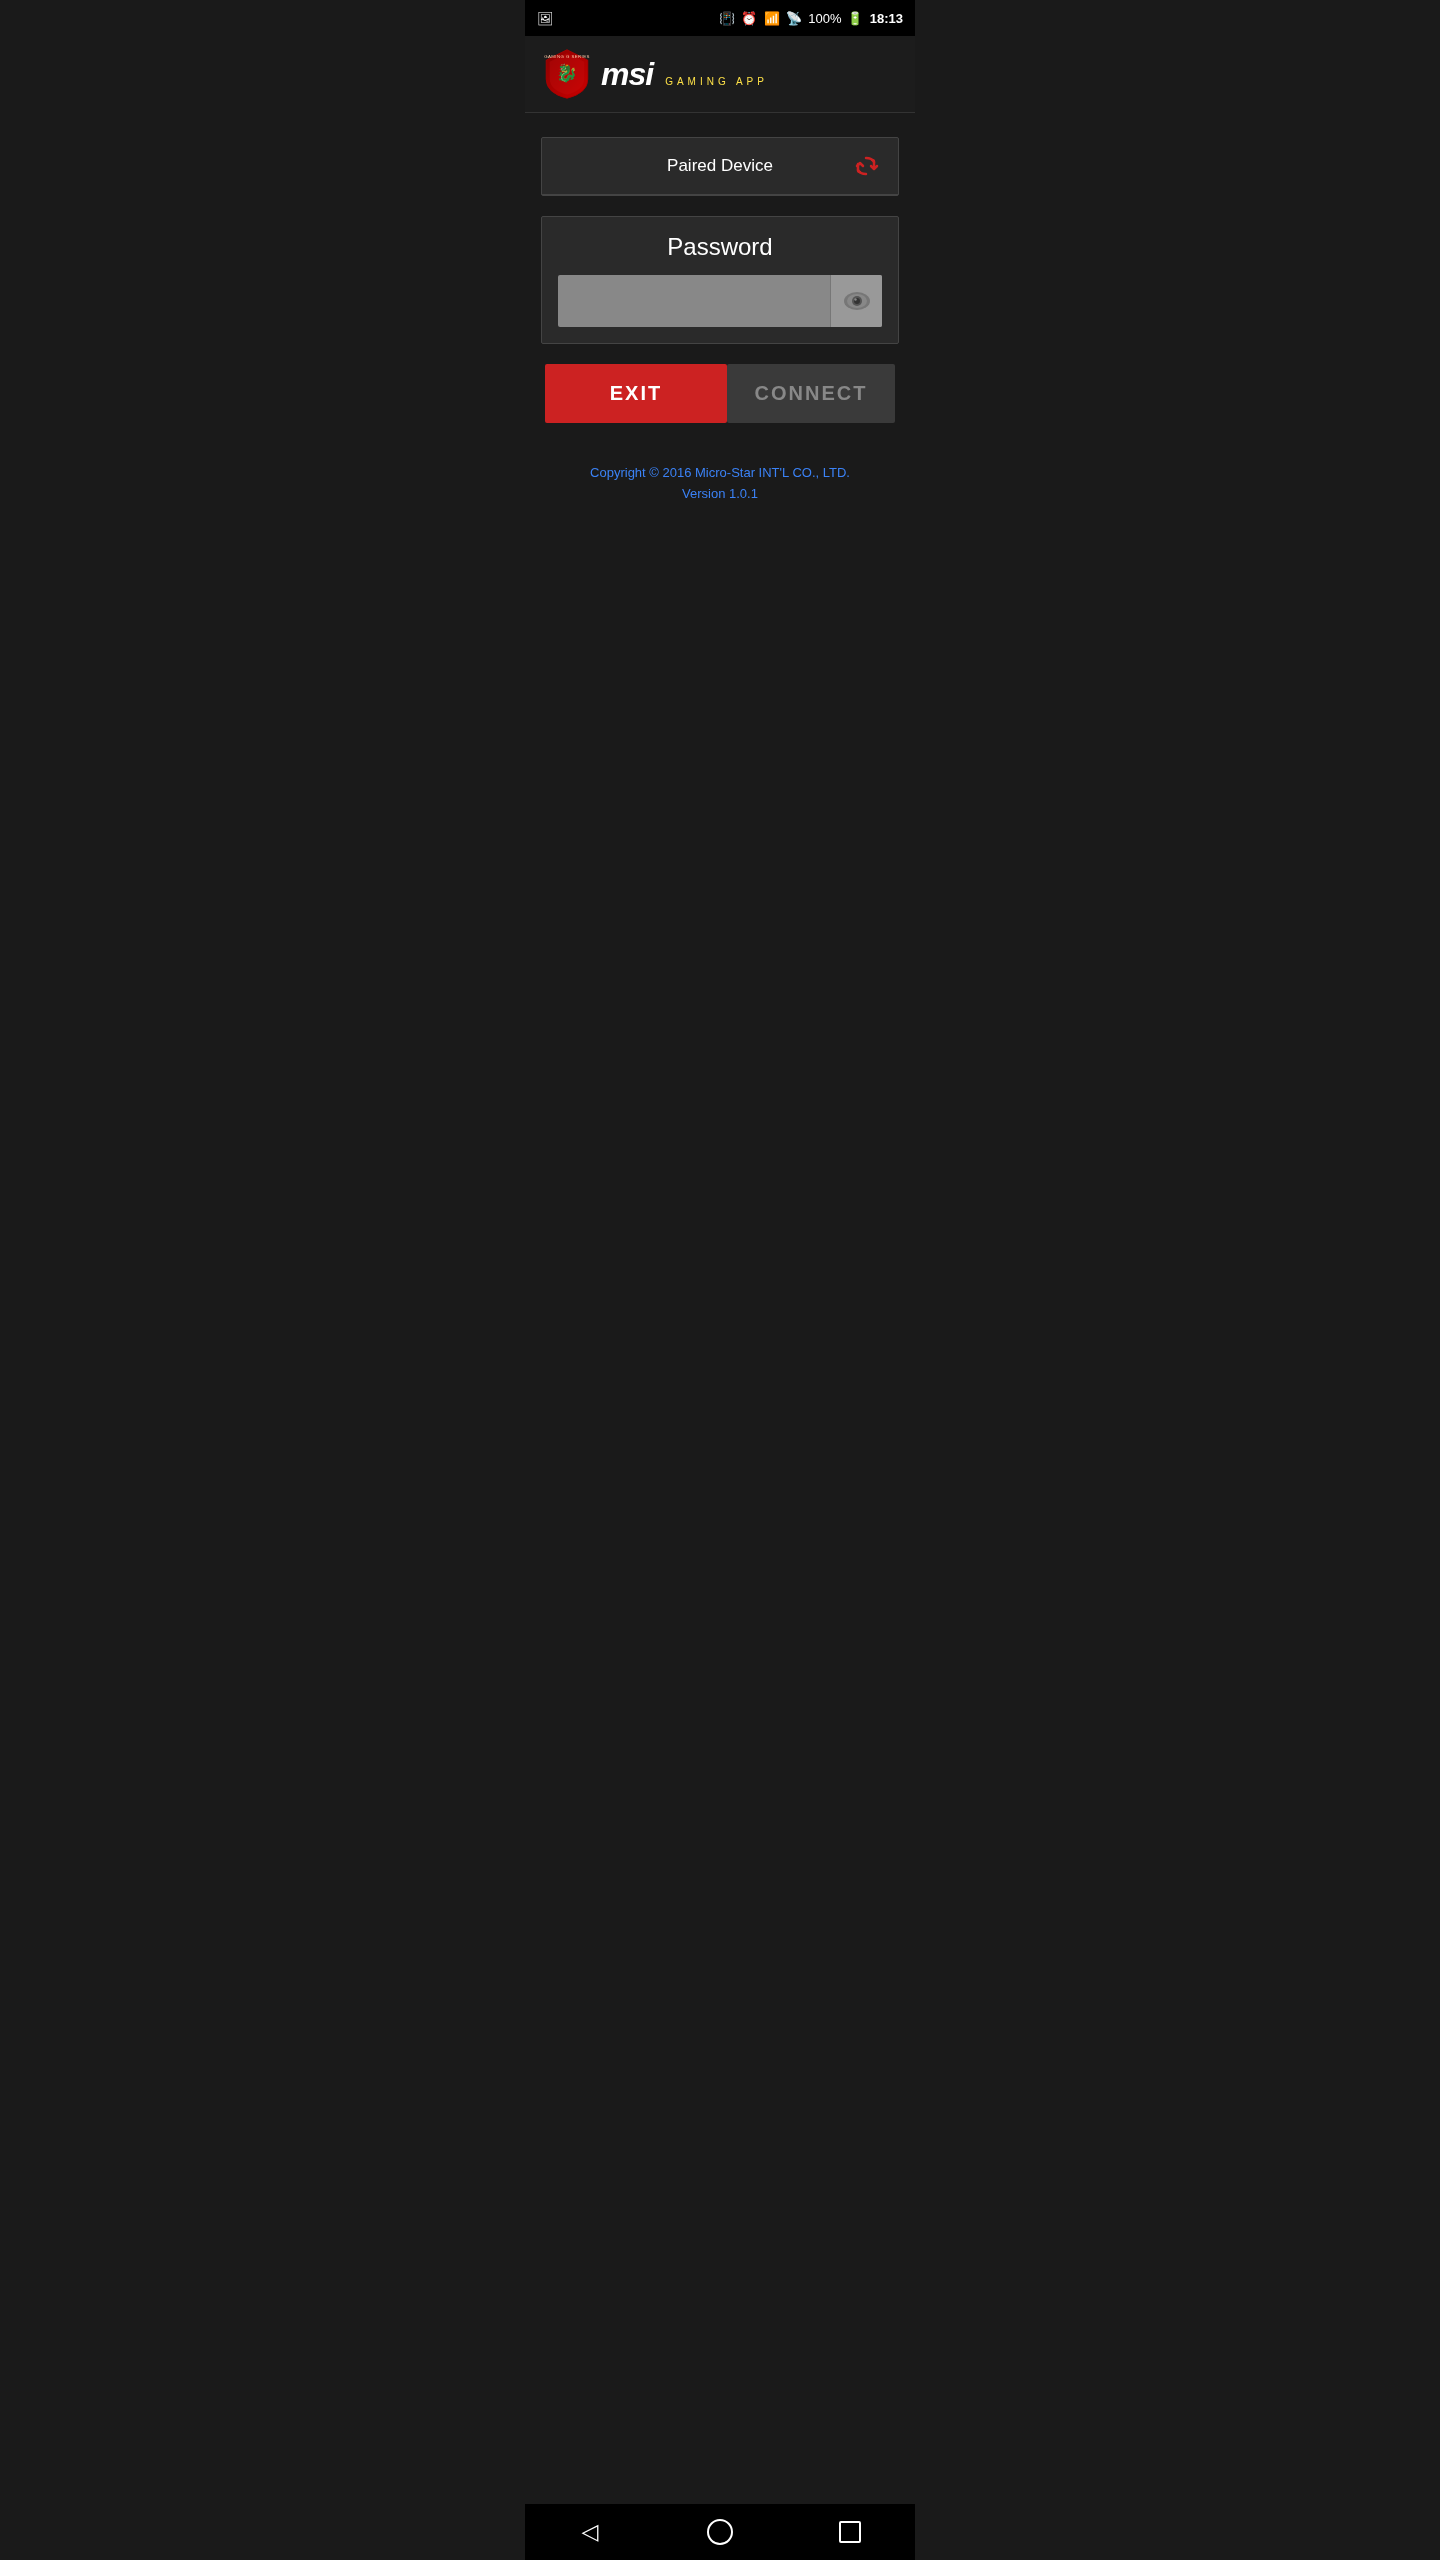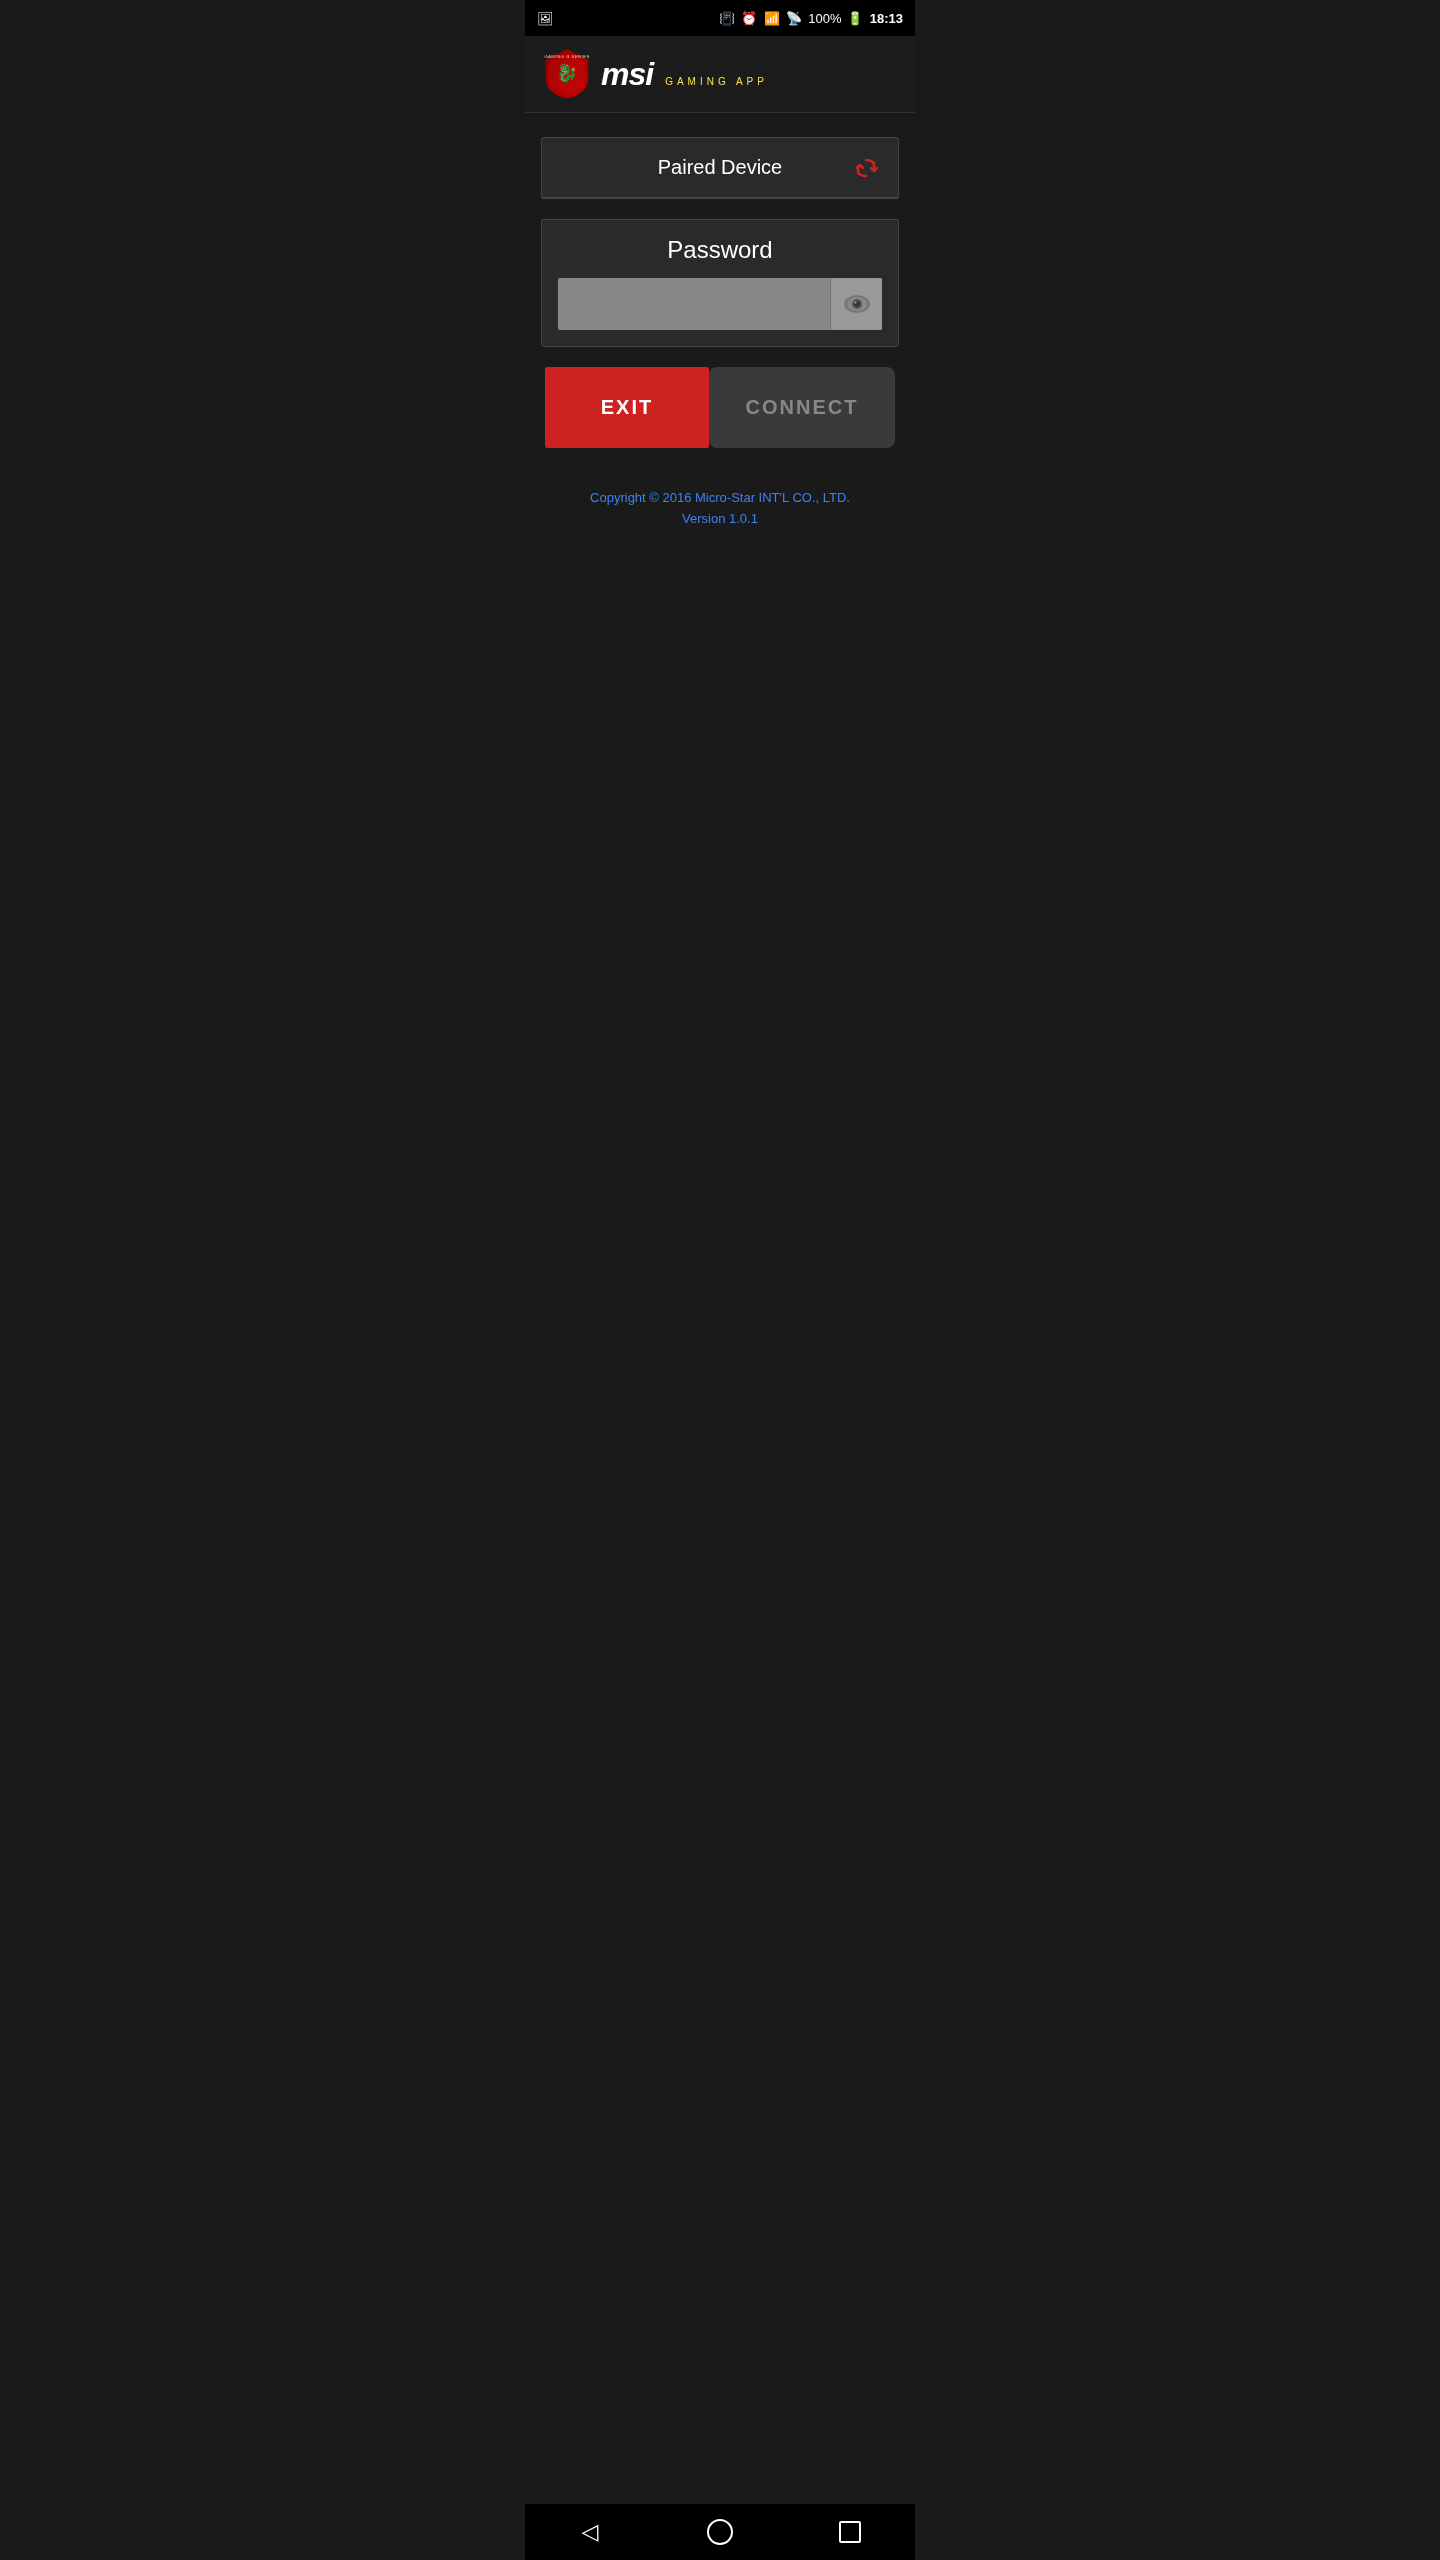--- a/index.html
+++ b/index.html
@@ -117,21 +117,21 @@
     .panel-header {
       padding: 18px 16px;
       border-bottom: 1px solid #444;
       display: flex;
       align-items: center;
       justify-content: center;
       position: relative;
     }
 
     .panel-title {
-      font-size: 20px;
+      font-size: 17px;
       font-weight: normal;
       color: #ffffff;
       text-align: center;
     }
 
     .refresh-icon-btn {
       position: absolute;
       right: 14px;
       top: 50%;
       transform: translateY(-50%);
@@ -240,26 +240,26 @@
       letter-spacing: 2px;
       cursor: pointer;
       border-radius: 2px;
     }
 
     .btn-connect {
       flex: 1;
       background-color: #3a3a3a;
       color: #888888;
       border: none;
-      padding: 29px;
+      padding: 11px;
       font-size: 20px;
       font-weight: bold;
       letter-spacing: 2px;
       cursor: pointer;
-      border-radius: 8px;
+      border-radius: 2px;
     }
 
     
     .footer {
       padding: 20px 16px;
       text-align: center;
     }
 
     .footer-text {
       font-size: 13px;

